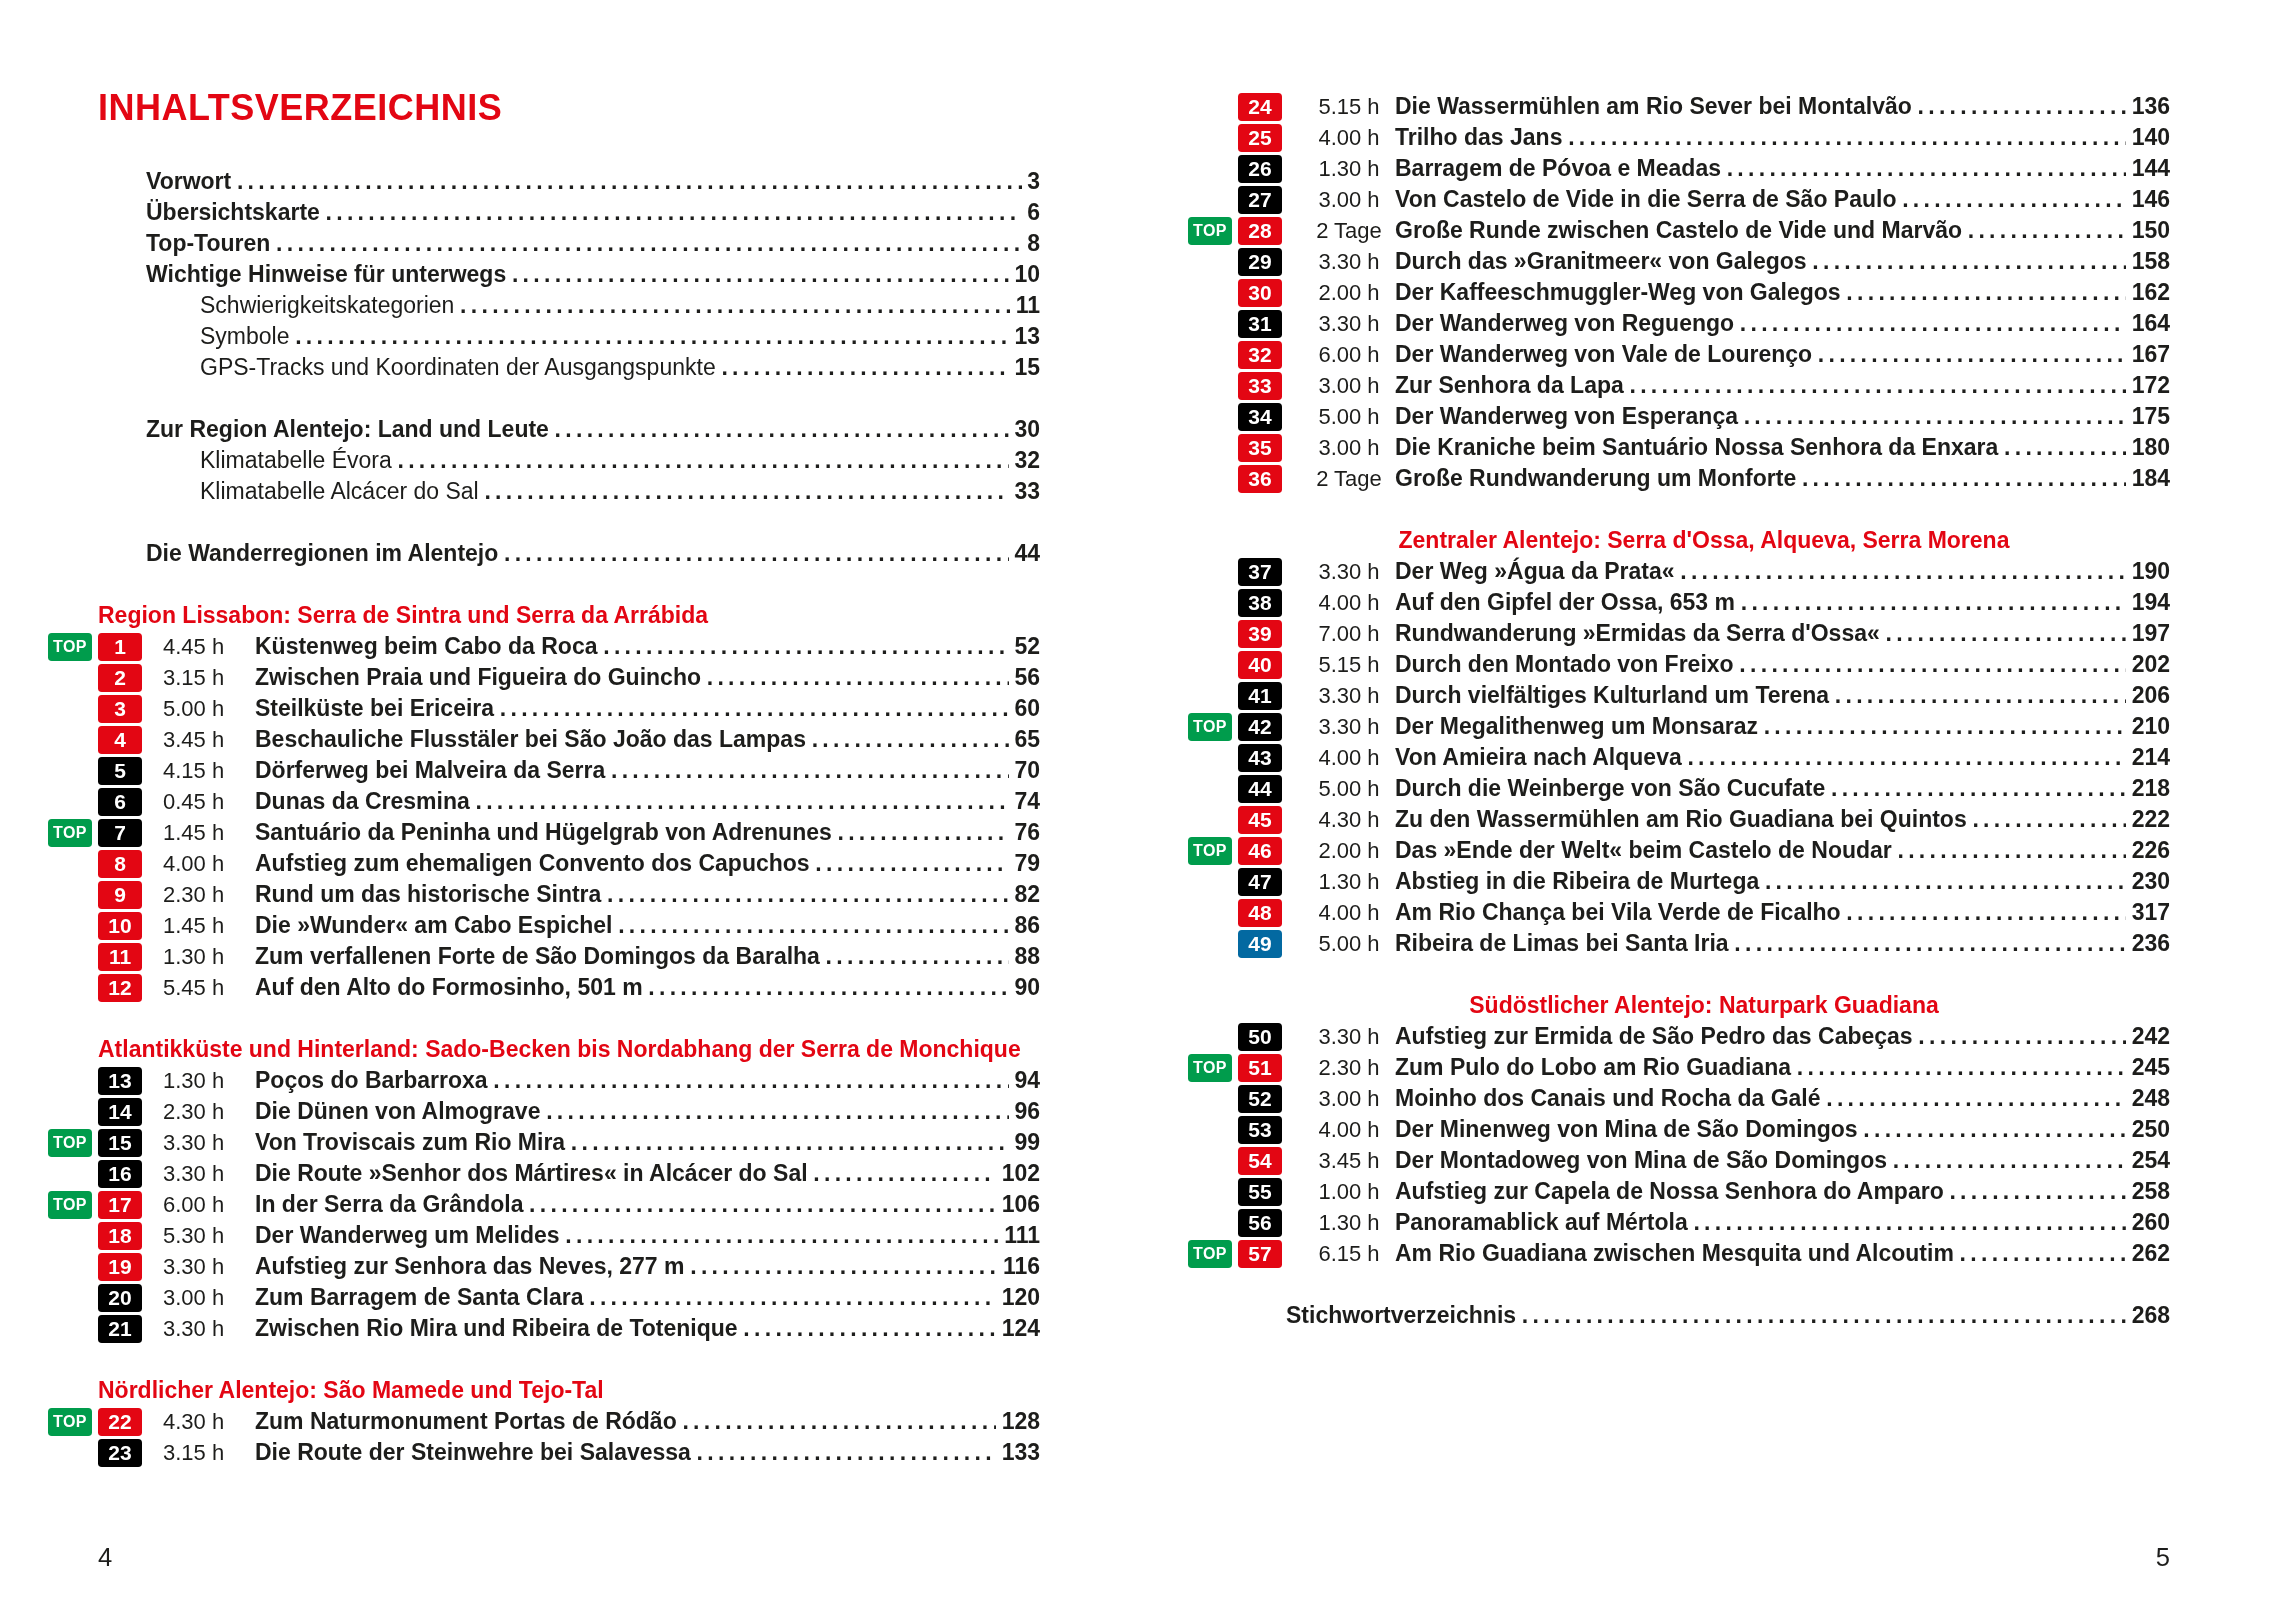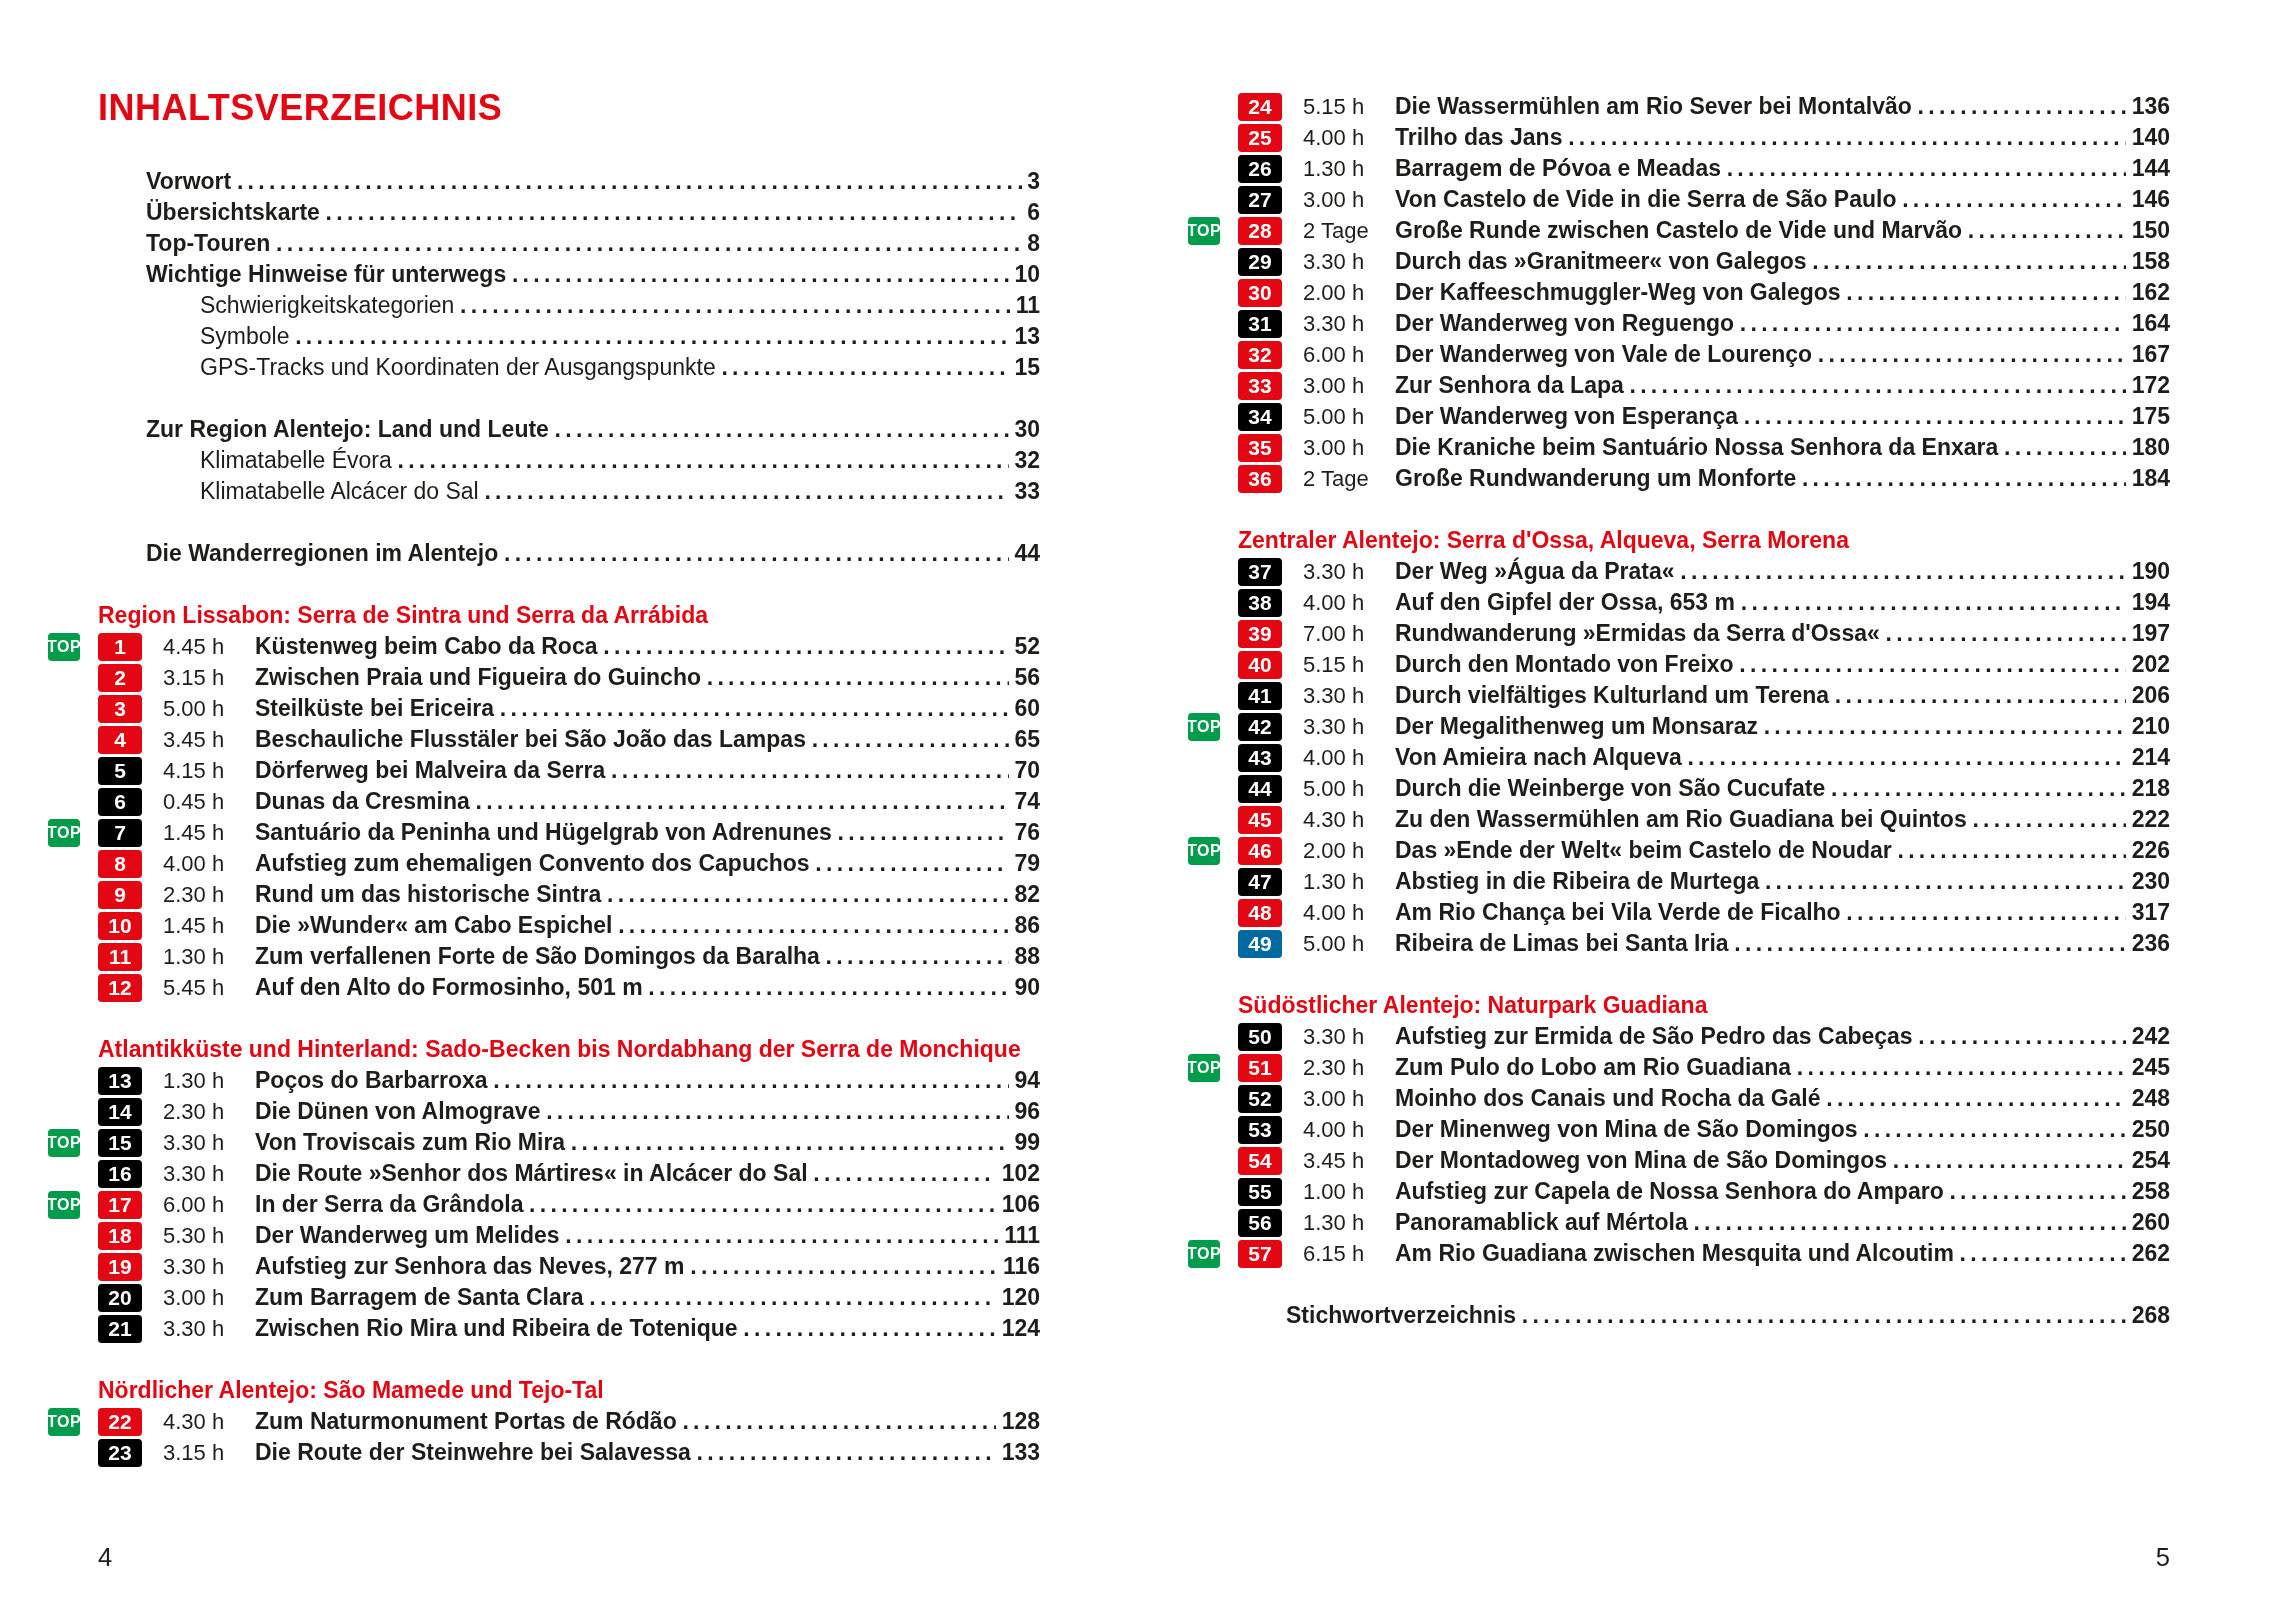--- a/index.html
+++ b/index.html
@@ -6,21 +6,21 @@
   html, body {
     width:2271px; height:1619px;
     background:#ffffff;
     font-family:"Liberation Sans", sans-serif;
     color:#1d1d1b;
     overflow:hidden;
     position:relative;
   }
   .page { position:absolute; }
   .page-left  { left:98px; top:88px;  width:942px; }
-  .page-right { left:1238px; top:91px; width:932px; }
+  .page-right { left:1238px; top:91px; width:932px;text-align:center; }
 
   .toc-title {
     color:#e30613;
     font-size:36px;
     line-height:40px;
     font-weight:bold;
     letter-spacing:0.5px;
     margin-bottom:38px;
   }
 
@@ -42,21 +42,21 @@
     white-space:normal;
   }
   .row.front .label { white-space:nowrap;margin-left:48px; }
   .row.front.bold .label { font-weight:bold; }
   .row.front.indent { padding-left:54px; }
 
   .topbadge {
     position:absolute;
     left:-50px; top:50%;
     transform:translateY(-50%);
-    width:32px; height:28px;
+    width:44px; height:28px;
     background:#009c4c;
     border-radius:3.8px;
     color:#fff;
     font-size:16px;
     font-weight:bold;
     letter-spacing:0.5px;
     display:flex; align-items:center; justify-content:center;
   }
   .numbadge {
     flex:0 0 44px;

